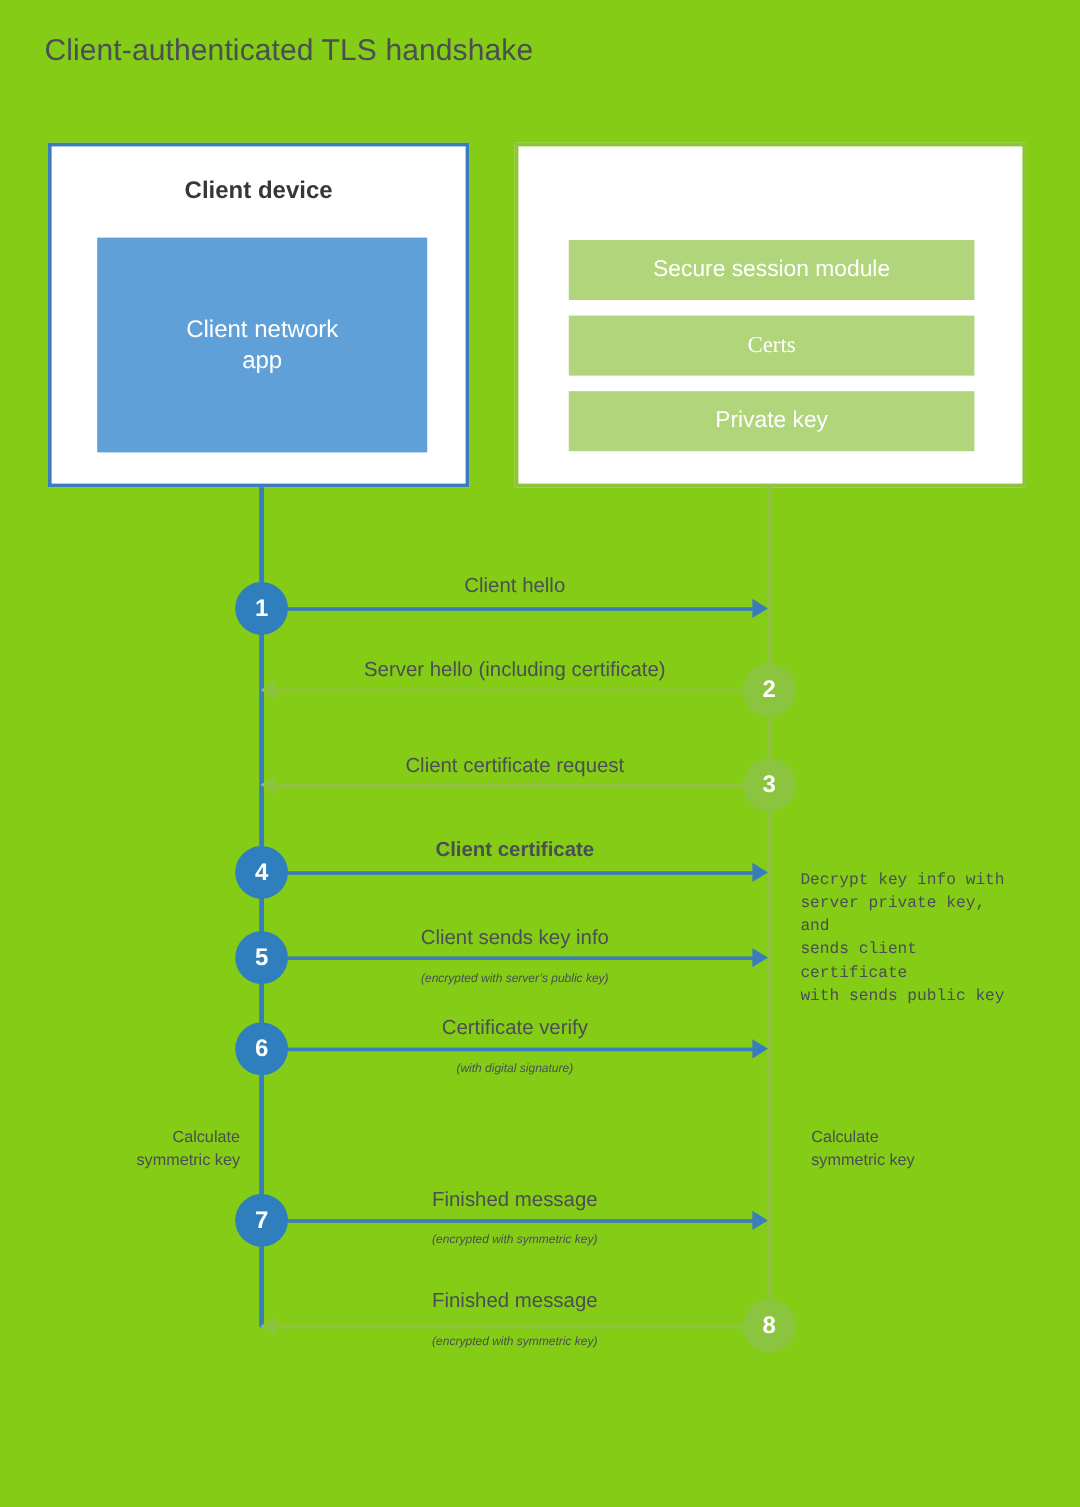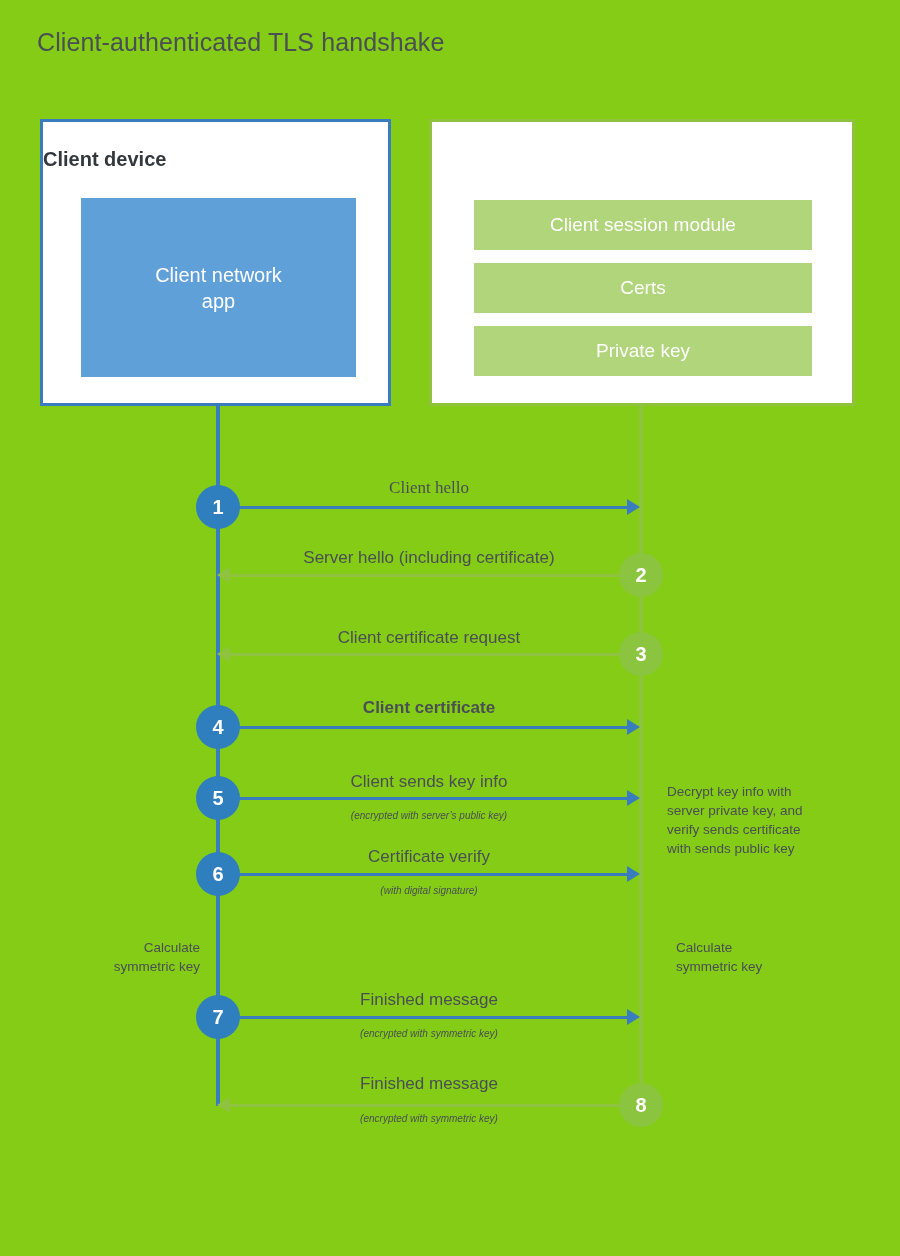--- a/index.html
+++ b/index.html
@@ -51,21 +51,21 @@
     top: 119px;
     width: 426px;
     height: 287px;
     border: 3px solid #8fc33f;
   }
   .party-title {
     position: absolute;
     left: 0;
     right: 0;
     top: 26px;
-    text-align: left;
+    text-align: center;
     font-size: 20px;
     font-weight: bold;
     color: #33383d;
   }
   .inner-block {
     position: absolute;
     box-sizing: border-box;
     display: flex;
     align-items: center;
     justify-content: center;
@@ -82,21 +82,21 @@
     background: #60a0d8;
     font-size: 20px;
   }
   .server-module {
     left: 42px;
     width: 338px;
     height: 50px;
     background: #b0d57a;
   }
   #server-block-0 { top: 78px; }
-  #server-block-1 { top: 141px; }
+  #server-block-1 { top: 141px; font-family: Liberation Serif, serif; }
   #server-block-2 { top: 204px; }
 
   
   .lifeline {
     position: absolute;
     width: 4px;
   }
   #client-lifeline {
     left: 216px;
     top: 406px;
@@ -183,34 +183,34 @@
     <div class="inner-block" id="client-app-block">
       <span>
         <span>Client network</span><br>
         <span>app</span>
       </span>
     </div>
   </div>
 
   <div class="party-box" id="server-box">
     <div class="inner-block server-module" id="server-block-0">
-      <span>Client session module</span>
+      <span>Secure session module</span>
     </div>
     <div class="inner-block server-module" id="server-block-1">
       <span>Certs</span>
     </div>
     <div class="inner-block server-module" id="server-block-2">
       <span>Private key</span>
     </div>
   </div>
 
   <div class="lifeline" id="client-lifeline"></div>
   <div class="lifeline" id="server-lifeline"></div>
 
-  <div class="msg-label" style="left:218px; top:478px; width:422px;font-family:Liberation Serif, serif;">Client hello</div>
+  <div class="msg-label" style="left:218px; top:478px; width:422px;">Client hello</div>
   <div class="arrow-line client" style="left:218px; top:506px; width:410px;"></div>
   <div class="arrow-head right client" style="left:627px; top:499px;"></div>
   <div class="step-circle client" style="left:196px; top:485px;">1</div>
 
   <div class="msg-label" style="left:218px; top:548px; width:422px;">Server hello (including certificate)</div>
   <div class="arrow-line server" style="left:230px; top:574px; width:410px;"></div>
   <div class="arrow-head left server" style="left:217px; top:567px;"></div>
   <div class="step-circle server" style="left:619px; top:553px;">2</div>
 
   <div class="msg-label" style="left:218px; top:628px; width:422px;">Client certificate request</div>
@@ -228,24 +228,24 @@
   <div class="arrow-head right client" style="left:627px; top:790px;"></div>
   <div class="msg-sub" style="left:218px; top:810px; width:422px;">(encrypted with server’s public key)</div>
   <div class="step-circle client" style="left:196px; top:776px;">5</div>
 
   <div class="msg-label" style="left:218px; top:847px; width:422px;">Certificate verify</div>
   <div class="arrow-line client" style="left:218px; top:873px; width:410px;"></div>
   <div class="arrow-head right client" style="left:627px; top:866px;"></div>
   <div class="msg-sub" style="left:218px; top:885px; width:422px;">(with digital signature)</div>
   <div class="step-circle client" style="left:196px; top:852px;">6</div>
 
-  <div class="side-note left-align" style="left:667px; top:782px; width:180px;">
+  <div class="side-note left-align" style="left:667px; top:725px; width:180px;font-family:Liberation Mono, monospace;">
     <div>Decrypt key info with</div>
     <div>server private key, and</div>
-    <div>verify sends certificate</div>
+    <div>sends client certificate</div>
     <div>with sends public key</div>
   </div>
 
   <div class="side-note right-align" style="left:40px; top:938px; width:160px;">
     <div>Calculate</div>
     <div>symmetric key</div>
   </div>
   <div class="side-note left-align" style="left:676px; top:938px; width:170px;">
     <div>Calculate</div>
     <div>symmetric key</div>

